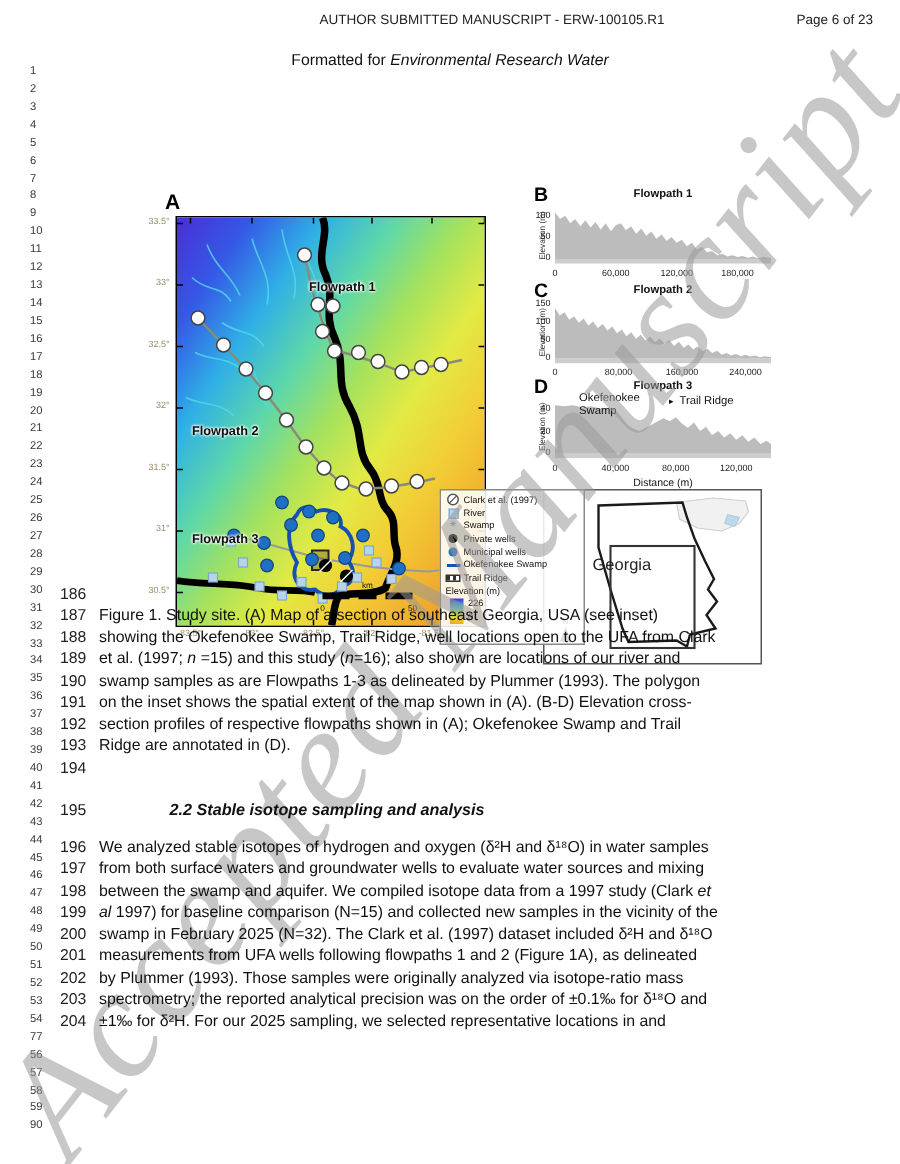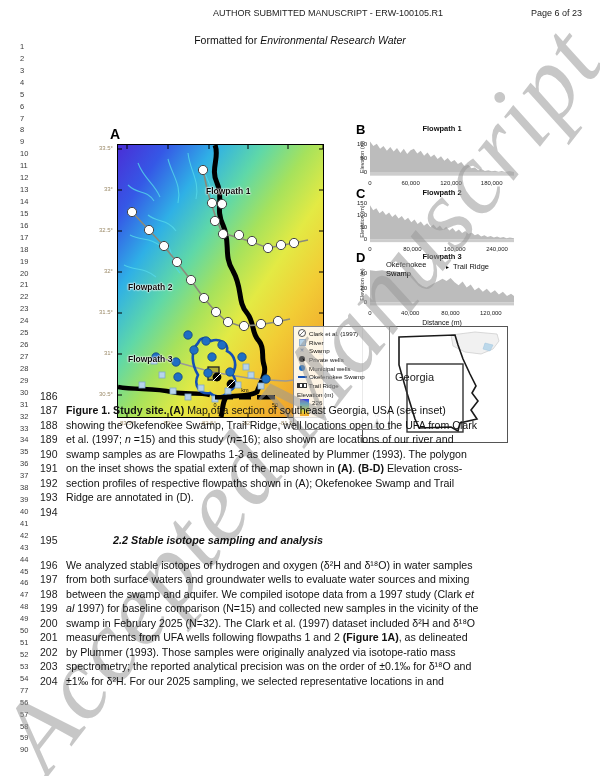--- a/index.html
+++ b/index.html
@@ -63,21 +63,21 @@
   .north{position:absolute;left:8px;top:86px;width:12px;text-align:center;}
   .north .n{font-size:5.5px;color:#000;line-height:5px;}
   .north .tri{width:0;height:0;border-left:4px solid transparent;border-right:4px solid transparent;
       border-bottom:10px solid #000;margin:0 auto;}
   
   .numblock{position:absolute;left:40px;width:545px;z-index:20;}
   #caption-block{top:389px;} #para-block{top:558px;}
   .trow{display:flex;height:14.45px;line-height:14.45px;}
   .tnum{flex:0 0 26px;font-size:10.5px;color:#222;}
   .ttext{font-size:10.6px;color:#111;white-space:nowrap;}
-  .ttext .b{font-weight:bold;text-align:center;} .ttext .i{font-style:italic;}
+  .ttext .b{font-weight:normal;text-align:center;} .ttext .i{font-style:italic;}
   .heading-row{position:absolute;left:40px;top:534px;display:flex;z-index:20;gap:47px;}
   .heading-row .tnum{flex:0 0 26px;font-size:10.5px;}
   .heading-title{font-size:10.8px;font-weight:bold;font-style:italic;color:#111;}
   .it{font-style:italic;}
 </style>
 </head>
 <body>
 
 <div class="page">
 

